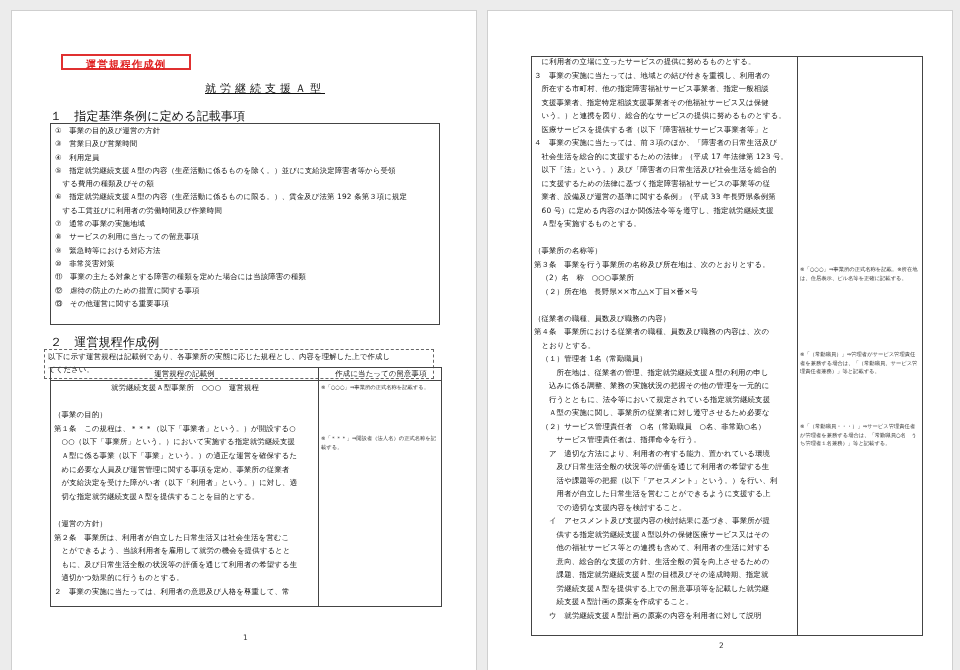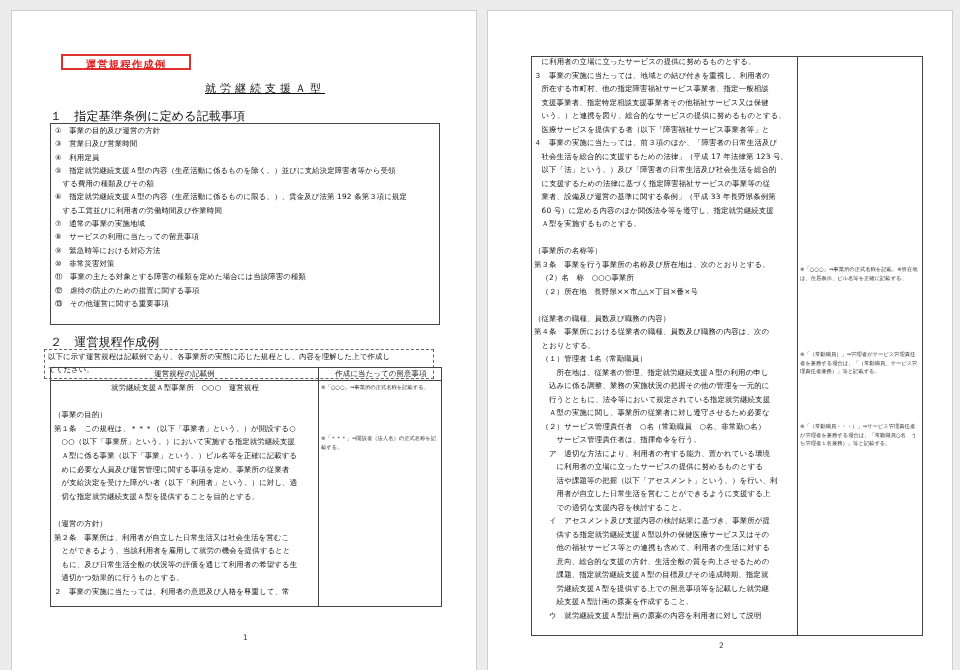--- a/index.html
+++ b/index.html
@@ -59,21 +59,21 @@
     <div class="vline" style="left:267px;"></div>
     <div class="hline" style="top:12px;"></div>
     <div class="abs t" style="left:0;width:267px;top:-1px;text-align:center;">運営規程の記載例</div>
     <div class="abs t" style="left:268px;width:124px;top:-1px;text-align:center;">作成に当たっての留意事項</div>
     <div id="p1-body" class="abs" style="left:3px;top:13px;width:262px;">
         <div class="t" style="line-height: 13.6px; text-align: center;">就労継続支援Ａ型事業所　○○○　運営規程</div>
         <div class="t" style="line-height: 13.6px;">&nbsp;</div>
         <div class="t" style="line-height: 13.6px;">（事業の目的）</div>
         <div class="t" style="line-height: 13.6px;">第１条　この規程は、＊＊＊（以下「事業者」という。）が開設する○</div>
         <div class="t" style="line-height: 13.6px;">　○○（以下「事業所」という。）において実施する指定就労継続支援</div>
-        <div class="t" style="line-height: 13.6px;">　Ａ型に係る事業（以下「事業」という。）ビル名等を正確に記載する</div>
+        <div class="t" style="line-height: 13.6px;">　Ａ型に係る事業（以下「事業」という。）の適正な運営を確保するた</div>
         <div class="t" style="line-height: 13.6px;">　めに必要な人員及び運営管理に関する事項を定め、事業所の従業者</div>
         <div class="t" style="line-height: 13.6px;">　が支給決定を受けた障がい者（以下「利用者」という。）に対し、適</div>
         <div class="t" style="line-height: 13.6px;">　切な指定就労継続支援Ａ型を提供することを目的とする。</div>
         <div class="t" style="line-height: 13.6px;">&nbsp;</div>
         <div class="t" style="line-height: 13.6px;">（運営の方針）</div>
         <div class="t" style="line-height: 13.6px;">第２条　事業所は、利用者が自立した日常生活又は社会生活を営むこ</div>
         <div class="t" style="line-height: 13.6px;">　とができるよう、当該利用者を雇用して就労の機会を提供するとと</div>
         <div class="t" style="line-height: 13.6px;">　もに、及び日常生活全般の状況等の評価を通じて利用者の希望する生</div>
         <div class="t" style="line-height: 13.6px;">　適切かつ効果的に行うものとする。</div>
         <div class="t" style="line-height: 13.6px;">２　事業の実施に当たっては、利用者の意思及び人格を尊重して、常</div>
@@ -112,21 +112,21 @@
         <div class="t" style="line-height: 13.5px;">第４条　事業所における従業者の職種、員数及び職務の内容は、次の</div>
         <div class="t" style="line-height: 13.5px;">　とおりとする。</div>
         <div class="t" style="line-height: 13.5px;">　（１）管理者 1名（常勤職員）</div>
         <div class="t" style="line-height: 13.5px;">　　　所在地は、従業者の管理、指定就労継続支援Ａ型の利用の申し</div>
         <div class="t" style="line-height: 13.5px;">　　込みに係る調整、業務の実施状況の把握その他の管理を一元的に</div>
         <div class="t" style="line-height: 13.5px;">　　行うとともに、法令等において規定されている指定就労継続支援</div>
         <div class="t" style="line-height: 13.5px;">　　Ａ型の実施に関し、事業所の従業者に対し遵守させるため必要な</div>
         <div class="t" style="line-height: 13.5px;">　（２）サービス管理責任者　○名（常勤職員　○名、非常勤○名）</div>
         <div class="t" style="line-height: 13.5px;">　　　サービス管理責任者は、指揮命令を行う。</div>
         <div class="t" style="line-height: 13.5px;">　　ア　適切な方法により、利用者の有する能力、置かれている環境</div>
-        <div class="t" style="line-height: 13.5px;">　　　に利用者の立場に立ったサービスの提供に努めるものとする</div>
+        <div class="t" style="line-height: 13.5px;">　　　及び日常生活全般の状況等の評価を通じて利用者の希望する生</div>
         <div class="t" style="line-height: 13.5px;">　　　活や課題等の把握（以下「アセスメント」という。）を行い、利</div>
         <div class="t" style="line-height: 13.5px;">　　　用者が自立した日常生活を営むことができるように支援する上</div>
         <div class="t" style="line-height: 13.5px;">　　　での適切な支援内容を検討すること。</div>
         <div class="t" style="line-height: 13.5px;">　　イ　アセスメント及び支援内容の検討結果に基づき、事業所が提</div>
         <div class="t" style="line-height: 13.5px;">　　　供する指定就労継続支援Ａ型以外の保健医療サービス又はその</div>
         <div class="t" style="line-height: 13.5px;">　　　他の福祉サービス等との連携も含めて、利用者の生活に対する</div>
         <div class="t" style="line-height: 13.5px;">　　　意向、総合的な支援の方針、生活全般の質を向上させるための</div>
         <div class="t" style="line-height: 13.5px;">　　　課題、指定就労継続支援Ａ型の目標及びその達成時期、指定就</div>
         <div class="t" style="line-height: 13.5px;">　　　労継続支援Ａ型を提供する上での留意事項等を記載した就労継</div>
         <div class="t" style="line-height: 13.5px;">　　　続支援Ａ型計画の原案を作成すること。</div>

